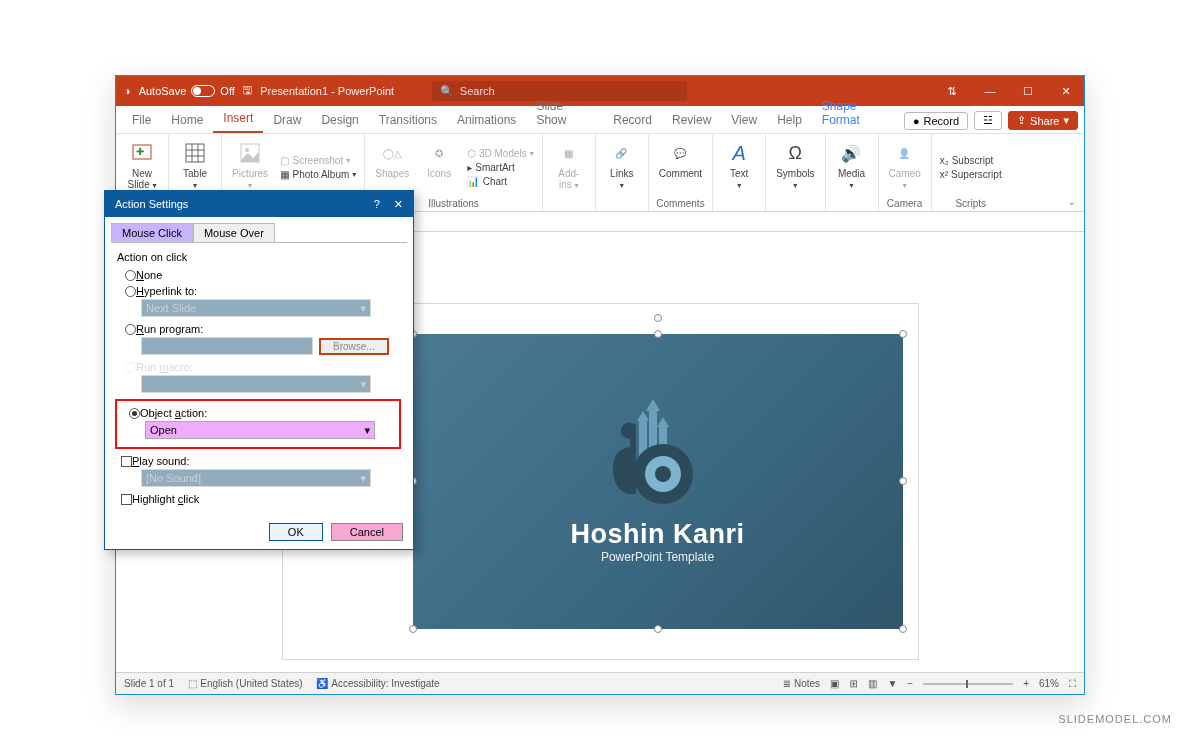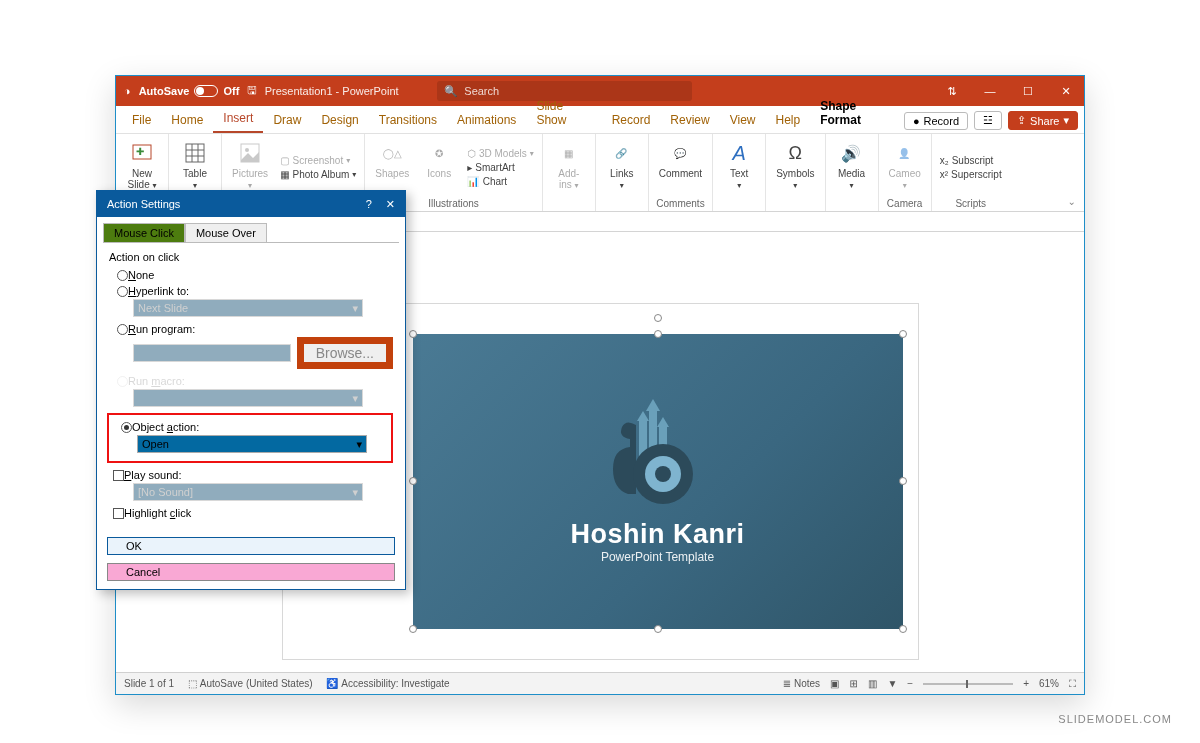--- a/index.html
+++ b/index.html
@@ -1,33 +1,33 @@
 <!DOCTYPE html>
 <html><head>
 <meta charset="utf-8">
 <style>
 * { box-sizing: border-box; margin: 0; padding: 0; font-family: "Segoe UI", Arial, sans-serif; }
 body { background: #fff; width: 1200px; height: 743px; position: relative; overflow: hidden; }
 .outer { position: absolute; left: 115px; top: 75px; width: 970px; height: 620px; border: 1px solid #1e8ec8; box-shadow: 0 10px 30px rgba(0,0,0,0.15); background: #fff; }
 
 
 .titlebar { height: 30px; background: #c43e1c; display: flex; align-items: center; padding: 0 8px; gap: 8px; color: #fff; font-size: 11px; }
-.titlebar .autosave { display: flex; align-items: center; gap: 5px; font-weight: bold; }
+.titlebar .autosave { display: flex; align-items: center; gap: 5px; }
 .toggle { width: 24px; height: 12px; border: 1px solid #fff; border-radius: 7px; display: flex; align-items: center; padding: 0 1px; }
 .toggle .knob { width: 8px; height: 8px; background: #fff; border-radius: 50%; }
 .tfile { display: flex; align-items: center; gap: 5px; opacity: .9; }
 .search { margin-left: 30px; background: #ab3618; border-radius: 3px; height: 20px; width: 255px; display: flex; align-items: center; padding: 0 8px; gap: 6px; }
 .winbtns { margin-left: auto; display: flex; gap: 18px; align-items: center; }
 .winbtns span { width: 20px; text-align: center; }
 
 
 .menubar { height: 28px; background: #fff; display: flex; align-items: flex-end; font-size: 12px; padding: 0 6px; border-bottom: 1px solid #e1e1e1; }
-.menubar .mtab { padding: 6px 10px; cursor: pointer; color: #a16207; }
+.menubar .mtab { padding: 6px 10px; cursor: pointer; color: #737373; }
 .menubar .mtab.active { color: #b7472a; border-bottom: 2px solid #b7472a; }
-.menubar .mtab.contextual { color: #000000; font-weight: bold; }
+.menubar .mtab.contextual { color: #3b82f6; }
 .menubar .right { margin-left: auto; display: flex; gap: 6px; align-items: center; padding-bottom: 3px; }
 .btn { border: 1px solid #bbb; border-radius: 3px; padding: 2px 8px; font-size: 11px; display: flex; align-items: center; gap: 4px; background: #fff; }
 .btn.share { background: #c43e1c; color: #fff; border-color: #c43e1c; }
 
 
 .ribbon { display: flex; background: #fff; height: 78px; border-bottom: 1px solid #d4d4d4; font-size: 10px; color: #444; }
 .rgroup { border-right: 1px solid #e5e5e5; padding: 4px 6px 2px 6px; display: flex; flex-direction: column; }
 .rgroup .controls { display: flex; gap: 6px; flex: 1; }
 .rgroup .glabel { text-align: center; font-size: 10px; color: #666; padding-top: 2px; }
 .bigbtn { display: flex; flex-direction: column; align-items: center; gap: 2px; padding: 2px 4px; min-width: 40px; }
@@ -48,39 +48,39 @@
 .canvas { flex: 1; background: #fff; display: flex; align-items: center; justify-content: center; position: relative; }
 .slide { width: 635px; height: 355px; background: #fff; box-shadow: 0 0 0 1px #d8d8d8; position: relative; }
 .embedobj { position: absolute; left: 130px; top: 30px; width: 490px; height: 295px; background: linear-gradient(135deg,#4a7a94 0%, #3a6780 60%, #2f5568 100%); }
 .handle { position: absolute; width: 8px; height: 8px; background: #fff; border: 1px solid #888; border-radius: 50%; }
 .rotate { position: absolute; width: 8px; height: 8px; background: #fff; border: 1px solid #888; border-radius: 50%; left: 50%; top: -20px; transform: translateX(-50%); }
 .hkcontent { position: absolute; inset: 0; display: flex; flex-direction: column; align-items: center; justify-content: center; color: #fff; }
 .hktitle { font-size: 27px; font-weight: 600; letter-spacing: .5px; }
 .hksub { font-size: 12px; opacity: .9; }
 
 
-.dialog { position: absolute; left: 96px; top: 190px; width: 310px; background: #fff; border: 1px solid #0a5a9c; box-shadow: 4px 4px 10px rgba(0,0,0,.25); z-index: 50; font-size: 11px; }
+.dialog { position: absolute; left: 104px; top: 190px; width: 310px; background: #fff; border: 1px solid #0a5a9c; box-shadow: 4px 4px 10px rgba(0,0,0,.25); z-index: 50; font-size: 11px; }
 .dlgtitle { background: #0a5a9c; color: #fff; height: 26px; display: flex; align-items: center; padding: 0 10px; }
 .dlgtitle .dright { margin-left: auto; display: flex; gap: 14px; }
 .dlgtabs { display: flex; padding: 6px 6px 0 6px; gap: 0; background: #fff; }
-.dlgtab { border: 1px solid #bbb; border-bottom: none; padding: 3px 10px; background: #4d7c0f; font-size: 11px; }
+.dlgtab { border: 1px solid #bbb; border-bottom: none; padding: 3px 10px; background: #c4b5fd; font-size: 11px; }
 .dlgtab.inactive { background: #efefef; }
 .dlgbody { border-top: 1px solid #bbb; margin: 0 6px 0 6px; padding: 8px 6px; }
 .fieldset-label { font-size: 11px; margin-bottom: 6px; }
 .radio-row { display: flex; align-items: center; gap: 0; margin: 4px 0 2px 8px; font-size: 11px; }
 .radio { width: 11px; height: 11px; border: 1px solid #555; border-radius: 50%; display: inline-flex; align-items: center; justify-content: center; }
 .radio.checked::after { content: ""; width: 5px; height: 5px; background: #333; border-radius: 50%; }
 .radio.disabled { border-color: #bbb; }
-.sel { margin: 2px 0 6px 24px; height: 18px; border: 1px solid #aaa; width: 230px; padding: 1px 4px; font-size: 11px; display: flex; align-items: center; justify-content: space-between; background: #0369a1; }
+.sel { margin: 2px 0 6px 24px; height: 18px; border: 1px solid #aaa; width: 230px; padding: 1px 4px; font-size: 11px; display: flex; align-items: center; justify-content: space-between; background: #f0abfc; }
 .sel.disabled { color: #999; background: #0c4a6e; }
-.browseb { border: 7px solid #c2410c; padding: 1px 12px; font-size: 14px; background: #efefef; color: #888; }
+.browseb { border: 2px solid #c2410c; padding: 1px 12px; font-size: 10px; background: #efefef; color: #888; }
 .hlrow { display: flex; align-items: center; gap: 4px; }
 .redbox { border: 2px solid #e11; padding: 2px 4px; margin: 2px 0 6px -2px; }
 .chk { width: 11px; height: 11px; border: 1px solid #555; display: inline-block; }
-.dlgbtns { display: flex; justify-content: flex-end; gap: 8px; padding: 8px 10px; flex-direction: column; }
+.dlgbtns { display: flex; justify-content: flex-end; gap: 8px; padding: 8px 10px; }
 .dbtn { border: 1px solid #888; padding: 2px 18px; font-size: 11px; background: #f9a8d4; }
 .dbtn.primary { border: 1px solid #0a5a9c; background: #eaf3fb; }
 
 
 .statusbar { position: absolute; bottom: 0; left: 0; right: 0; height: 22px; background: #f3f3f3; border-top: 1px solid #d0d0d0; display: flex; align-items: center; font-size: 10px; color: #555; padding: 0 8px; gap: 14px; }
 .statusbar .sright { margin-left: auto; display: flex; align-items: center; gap: 10px; }
 .zslider { width: 90px; height: 2px; background: #bbb; position: relative; }
 .zslider::after { content: ""; position: absolute; left: 48%; top: -3px; width: 2px; height: 8px; background: #666; }
 
 .watermark { position: absolute; right: 28px; bottom: 18px; font-size: 11px; letter-spacing: 1px; color: #888; }
@@ -320,21 +320,21 @@
             <div class="hktitle">Hoshin Kanri</div>
             <div class="hksub">PowerPoint Template</div>
           </div>
         </div>
       </div>
     </div>
   </div>
 
   <div class="statusbar">
     <span>Slide 1 of 1</span>
-    <span>⬚ <span>AutoSave (United States)</span></span>
+    <span>⬚ <span>English (United States)</span></span>
     <span>♿ <span>Accessibility: Investigate</span></span>
     <div class="sright">
       <span>≣ <span>Notes</span></span>
       <span>▣</span>
       <span>⊞</span>
       <span>▥</span>
       <span>▼</span>
       <span>−</span>
       <div class="zslider"></div>
       <span>+</span>

